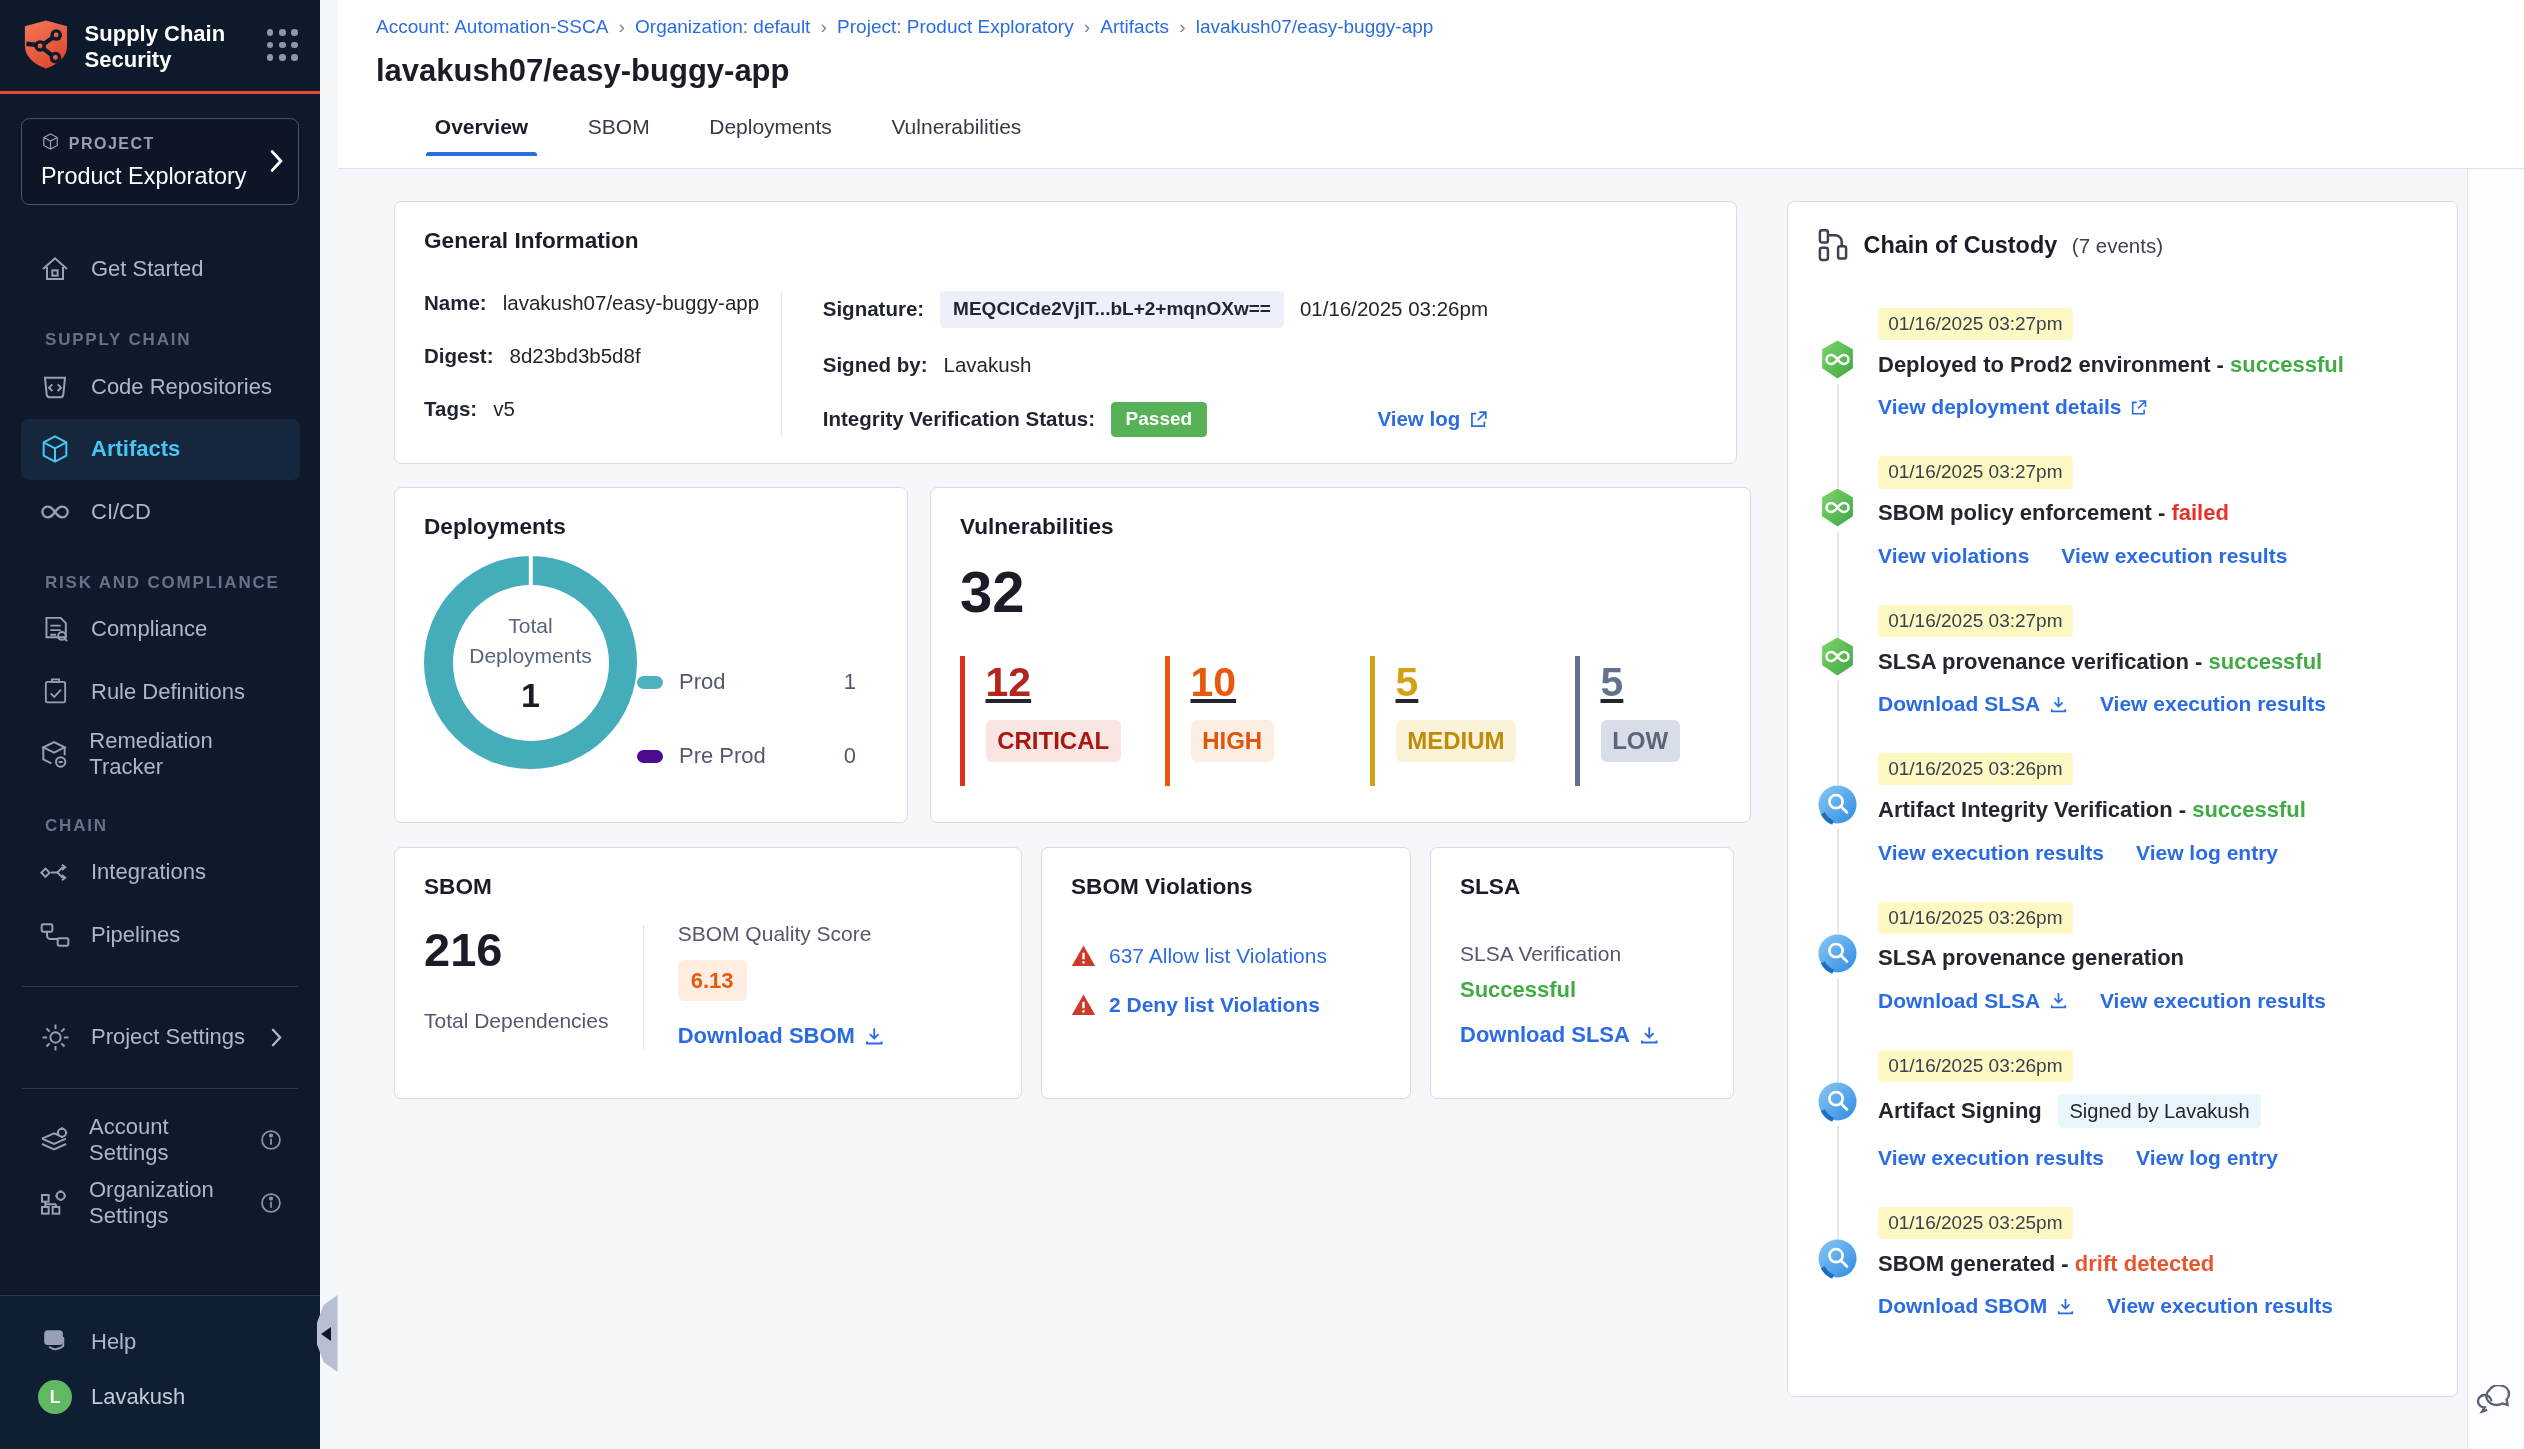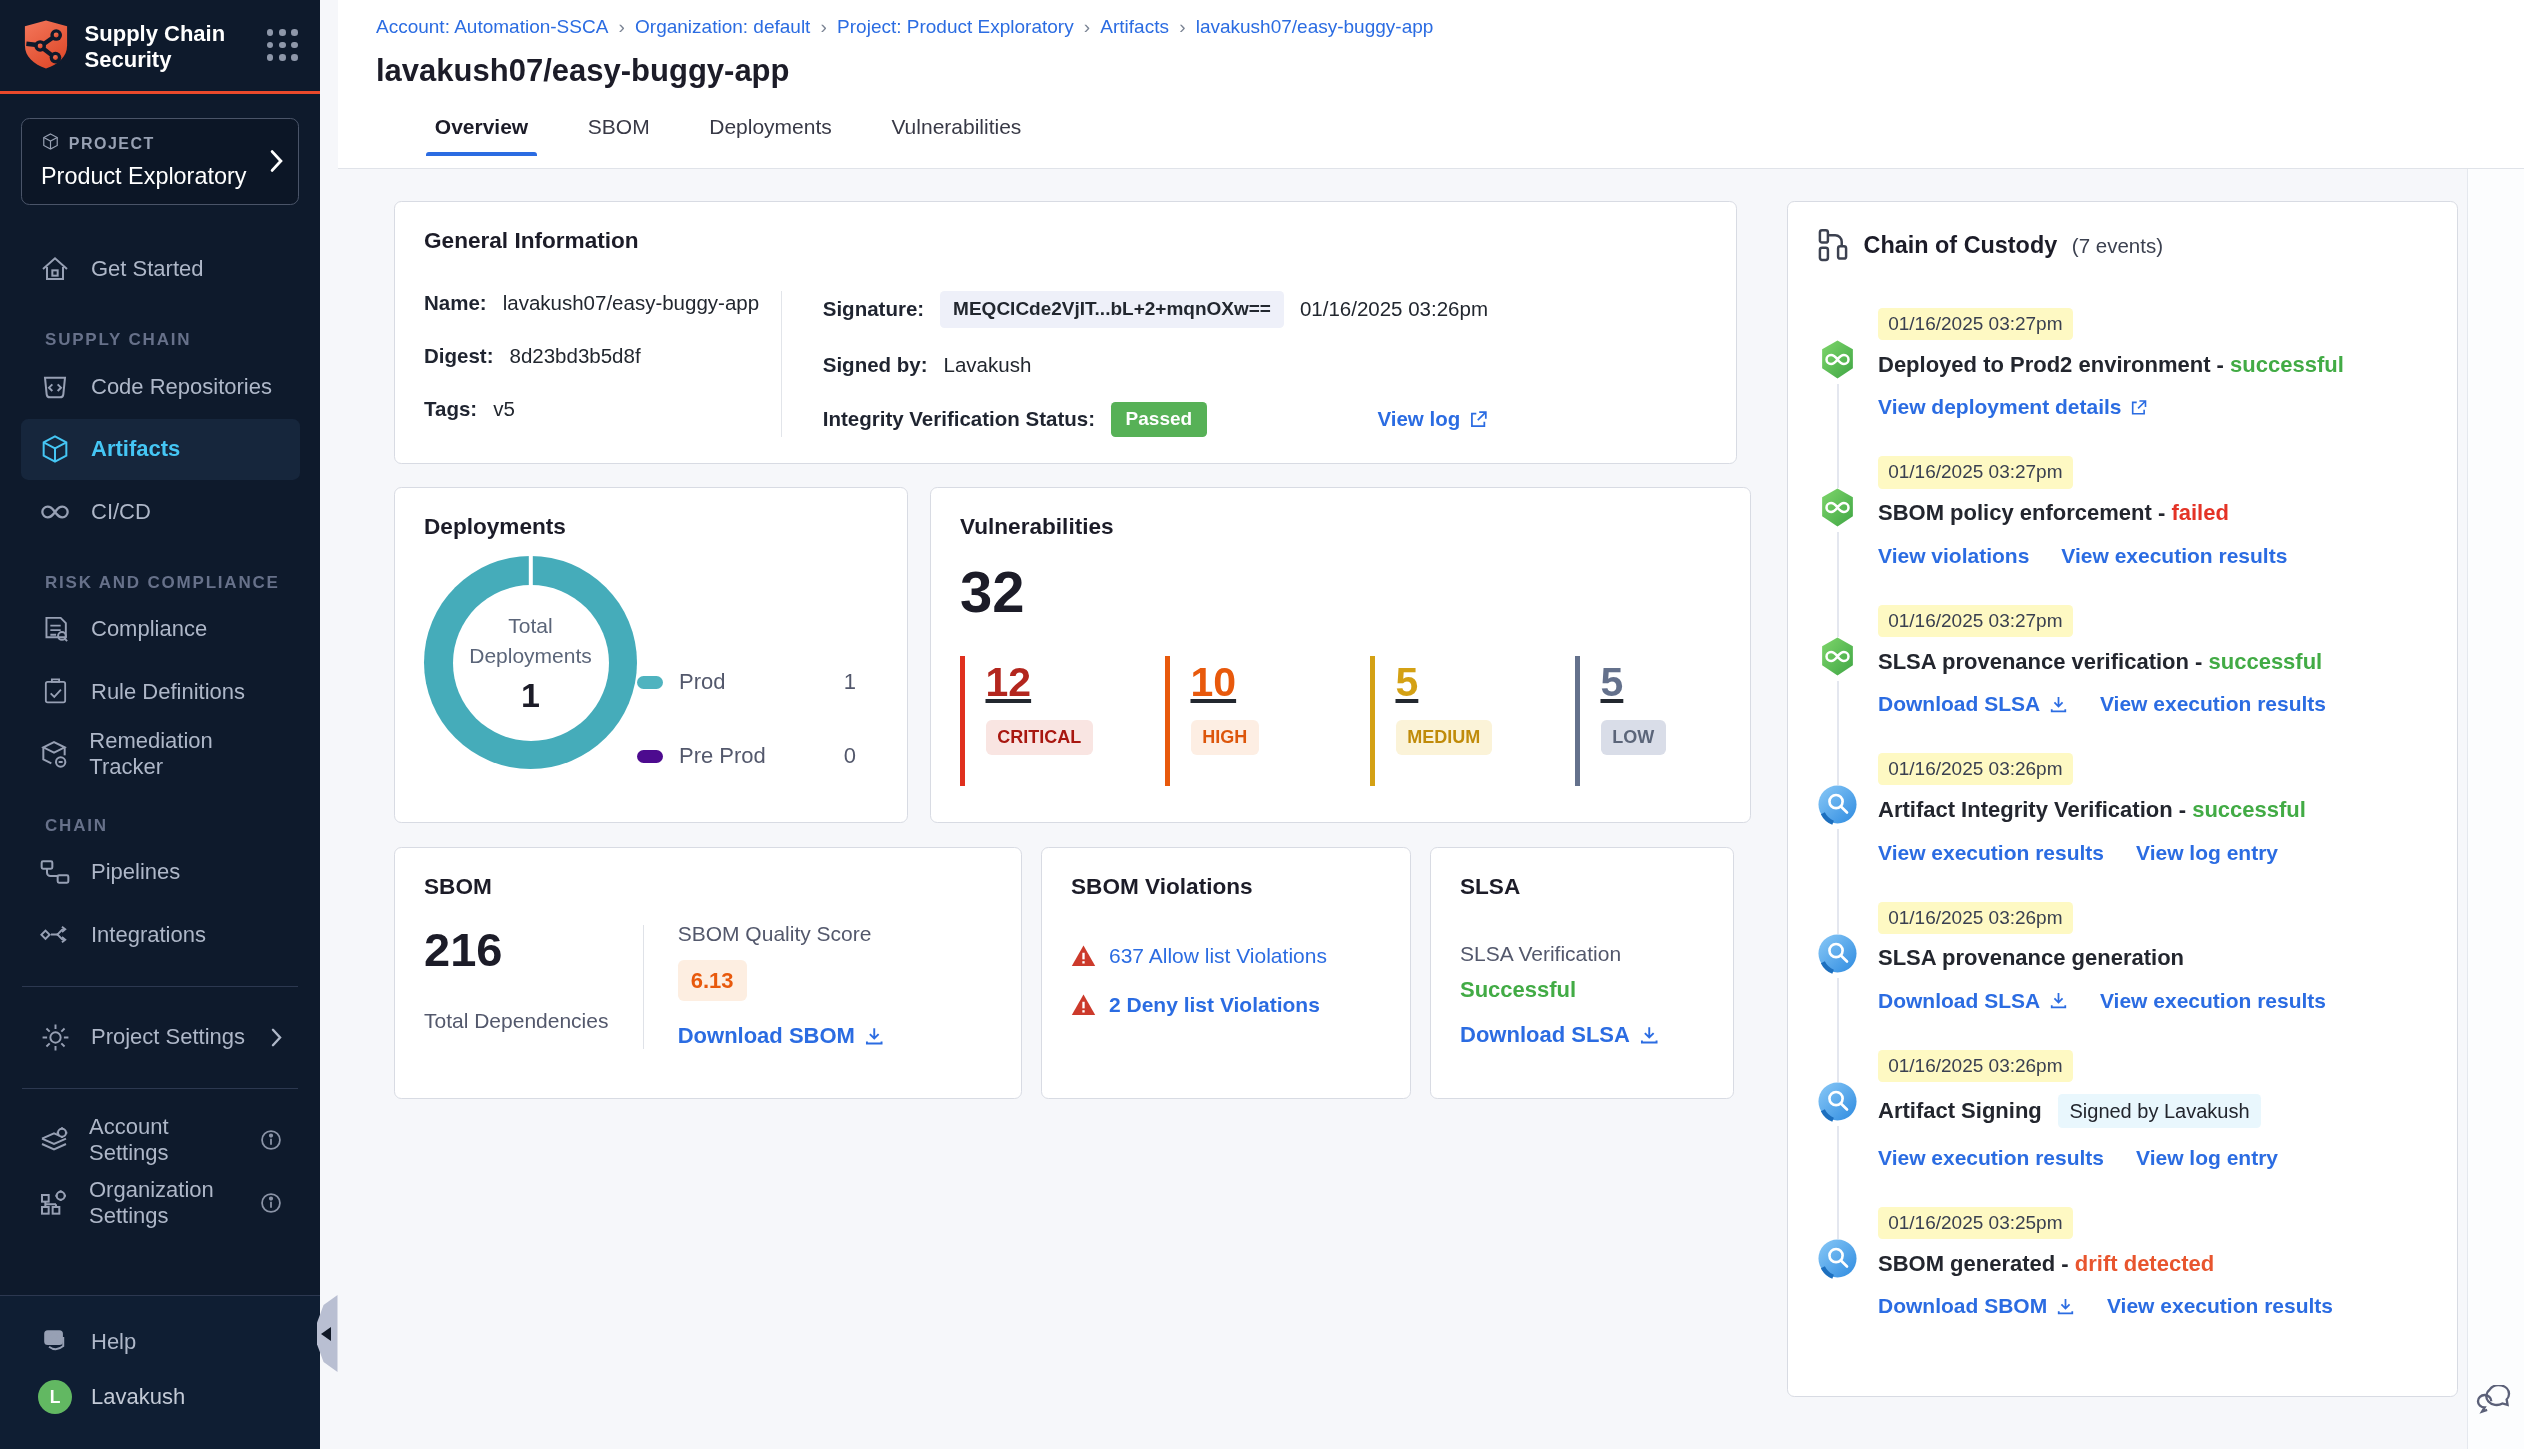--- a/index.html
+++ b/index.html
@@ -98,21 +98,21 @@
   .legend-row { display:flex; align-items:center; gap:16px; font-size:22px; color:#53586C; cursor:pointer;}
   .pill { width:26px; height:12.4px; border-radius:6.6px; }
   .legend-count { margin-left:auto; }
 
   
   .vuln-card { flex:1; height:336px; }
   .vuln-total { font-size:58px; font-weight:700; color:#1C1C28; margin-top:17.5px; }
   .sev-row { display:flex; margin-top:31px; }
   .sev { border-left:5.1px solid; padding:2.9px 0 7.3px 20.5px; min-height:130px;text-decoration:underline; }
   .sev .n { font-size:41px; font-weight:700; }
-  .sev .b { display:inline-block; margin-top:14.6px; font-size:18px; font-weight:700;
+  .sev .b { display:inline-block; margin-top:14.6px; font-size:24px; font-weight:700;
     border-radius:5.8px; padding:6.6px 11.7px; }
   .sev-critical { border-color:#E0301E; width:205px;} .sev-critical .n{color:#B3261E;}
   .sev-critical .b{background:#F9E5E2; color:#A81710;}
   .sev-high { border-color:#E8590C; width:205px;} .sev-high .n{color:#E8590C;}
   .sev-high .b{background:#FDEEE3; color:#DD560B;}
   .sev-medium { border-color:#D4A114; width:205px;} .sev-medium .n{color:#D4A114;}
   .sev-medium .b{background:#FBF3D8; color:#C08B0A;}
   .sev-low { border-color:#64718C; width:146px;} .sev-low .n{color:#64718C;}
   .sev-low .b{background:#D9DDE8; color:#5B6579;}
 
@@ -286,37 +286,37 @@
           <circle cx="34" cy="36" r="7"></circle>
             <path d="M31 36h6"></path>
         </svg>
         </span>
       <span>Remediation Tracker</span>
     </div>
 
     <div class="sb-section">CHAIN</div>
     <div class="sb-item">
       <span class="ic">
+        <svg width="31" height="31" viewBox="0 0 48 48" fill="none" stroke="#97A0B4" stroke-width="3">
+          <rect x="4" y="20" width="9" height="9" transform="rotate(45 8.5 24.5)"></rect>
+          <path d="M17 24h8M25 24c6 0 6-8 12-8M25 24c6 0 6 8 12 8"></path>
+          <path d="M34 12l5 4-5 4M34 28l5 4-5 4"></path>
+        </svg>
+        </span>
+      <span>Integrations</span>
+    </div>
+    <div class="sb-item">
+      <span class="ic">
         <svg width="32" height="32" viewBox="0 0 48 48" fill="none" stroke="#97A0B4" stroke-width="3">
           <rect x="4" y="8" width="16" height="11" rx="2"></rect>
             <rect x="28" y="29" width="16" height="11" rx="2"></rect>
           <path d="M12 19v6a5 5 0 0 0 5 5h11"></path>
         </svg>
         </span>
       <span>Pipelines</span>
-    </div>
-    <div class="sb-item">
-      <span class="ic">
-        <svg width="31" height="31" viewBox="0 0 48 48" fill="none" stroke="#97A0B4" stroke-width="3">
-          <rect x="4" y="20" width="9" height="9" transform="rotate(45 8.5 24.5)"></rect>
-          <path d="M17 24h8M25 24c6 0 6-8 12-8M25 24c6 0 6 8 12 8"></path>
-          <path d="M34 12l5 4-5 4M34 28l5 4-5 4"></path>
-        </svg>
-        </span>
-      <span>Integrations</span>
     </div>
 
     <div class="sb-divider"></div>
     <div class="sb-item">
       <span class="ic">
         <svg width="31" height="31" viewBox="0 0 48 48" fill="none" stroke="#97A0B4" stroke-width="3">
           <circle cx="24" cy="24" r="8"></circle>
           <path d="M24 4v7M24 37v7M4 24h7M37 24h7M10 10l5 5M33 33l5 5M38 10l-5 5M15 33l-5 5"></path>
         </svg>
         </span>

